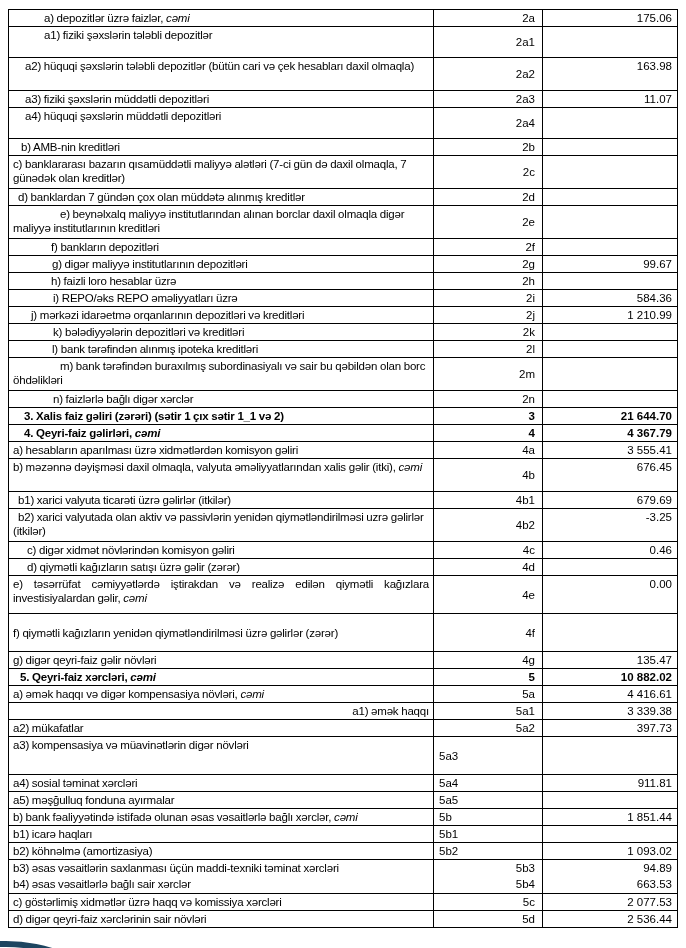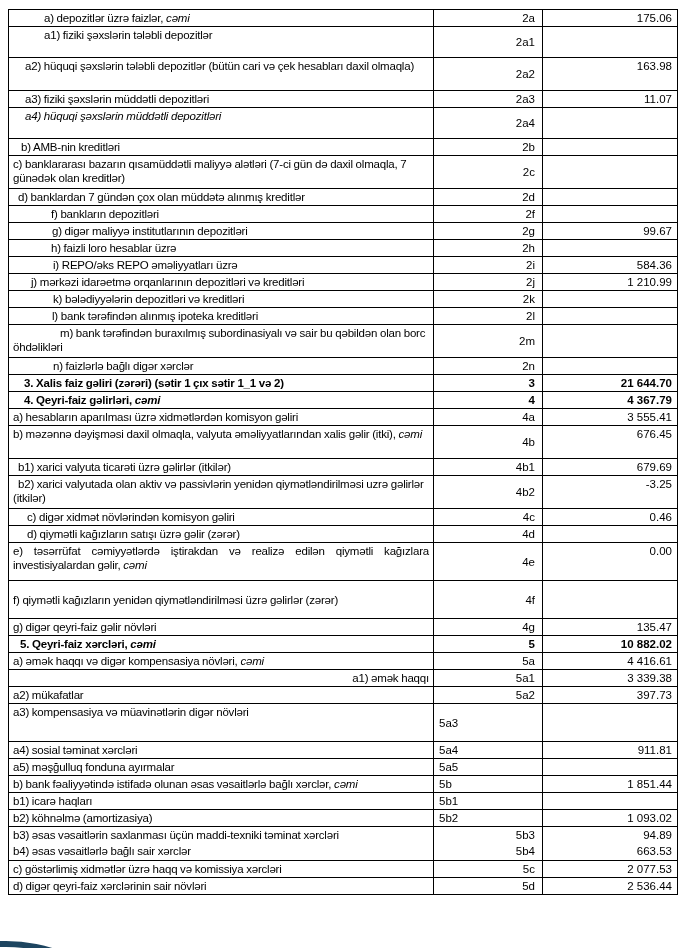--- a/index.html
+++ b/index.html
@@ -93,37 +93,42 @@
           <td class="label" style="text-indent: 12px;"><span>a2) hüquqi şəxslərin tələbli depozitlər (bütün cari və çek hesabları daxil olmaqla)</span></td>
           <td class="code">2a2</td>
           <td class="value">163.98</td>
         </tr>
         <tr style="height: 16px;">
           <td class="label" style="text-indent: 12px;"><span>a3) fiziki şəxslərin müddətli depozitləri</span></td>
           <td class="code">2a3</td>
           <td class="value">11.07</td>
         </tr>
         <tr style="height: 31px;">
-          <td class="label" style="text-indent: 12px; font-style: italic;"><span>a4) hüquqi şəxslərin müddətli depozitləri</span></td>
+          <td class="label" style="text-indent: 12px;"><span>a4) hüquqi şəxslərin müddətli depozitləri</span></td>
           <td class="code">2a4</td>
           <td class="value"></td>
         </tr>
         <tr style="height: 16px;">
           <td class="label" style="text-indent: 8px; margin-left: 20px;"><span>b) AMB-nin kreditləri</span></td>
           <td class="code">2b</td>
           <td class="value"></td>
         </tr>
         <tr style="height: 33px;">
           <td class="label" style="text-indent: 0px;"><span>c) banklararası bazarın qısamüddətli maliyyə alətləri (7-ci gün də daxil olmaqla, 7 günədək olan kreditlər)</span></td>
           <td class="code">2c</td>
           <td class="value"></td>
         </tr>
         <tr style="height: 16px;">
           <td class="label" style="text-indent: 5px;"><span>d) banklardan 7 gündən çox olan müddətə alınmış kreditlər</span></td>
           <td class="code">2d</td>
+          <td class="value"></td>
+        </tr>
+        <tr style="height: 33px;">
+          <td class="label" style="text-indent: 47px;"><span>e) beynəlxalq maliyyə institutlarından alınan borclar daxil olmaqla digər maliyyə institutlarının kreditləri</span></td>
+          <td class="code">2e</td>
           <td class="value"></td>
         </tr>
         <tr style="height: 16px;">
           <td class="label" style="text-indent: 38px;"><span>f) bankların depozitləri</span></td>
           <td class="code">2f</td>
           <td class="value"></td>
         </tr>
         <tr style="height: 16px;">
           <td class="label" style="text-indent: 39px;"><span>g) digər maliyyə institutlarının depozitləri</span></td>
           <td class="code">2g</td>

